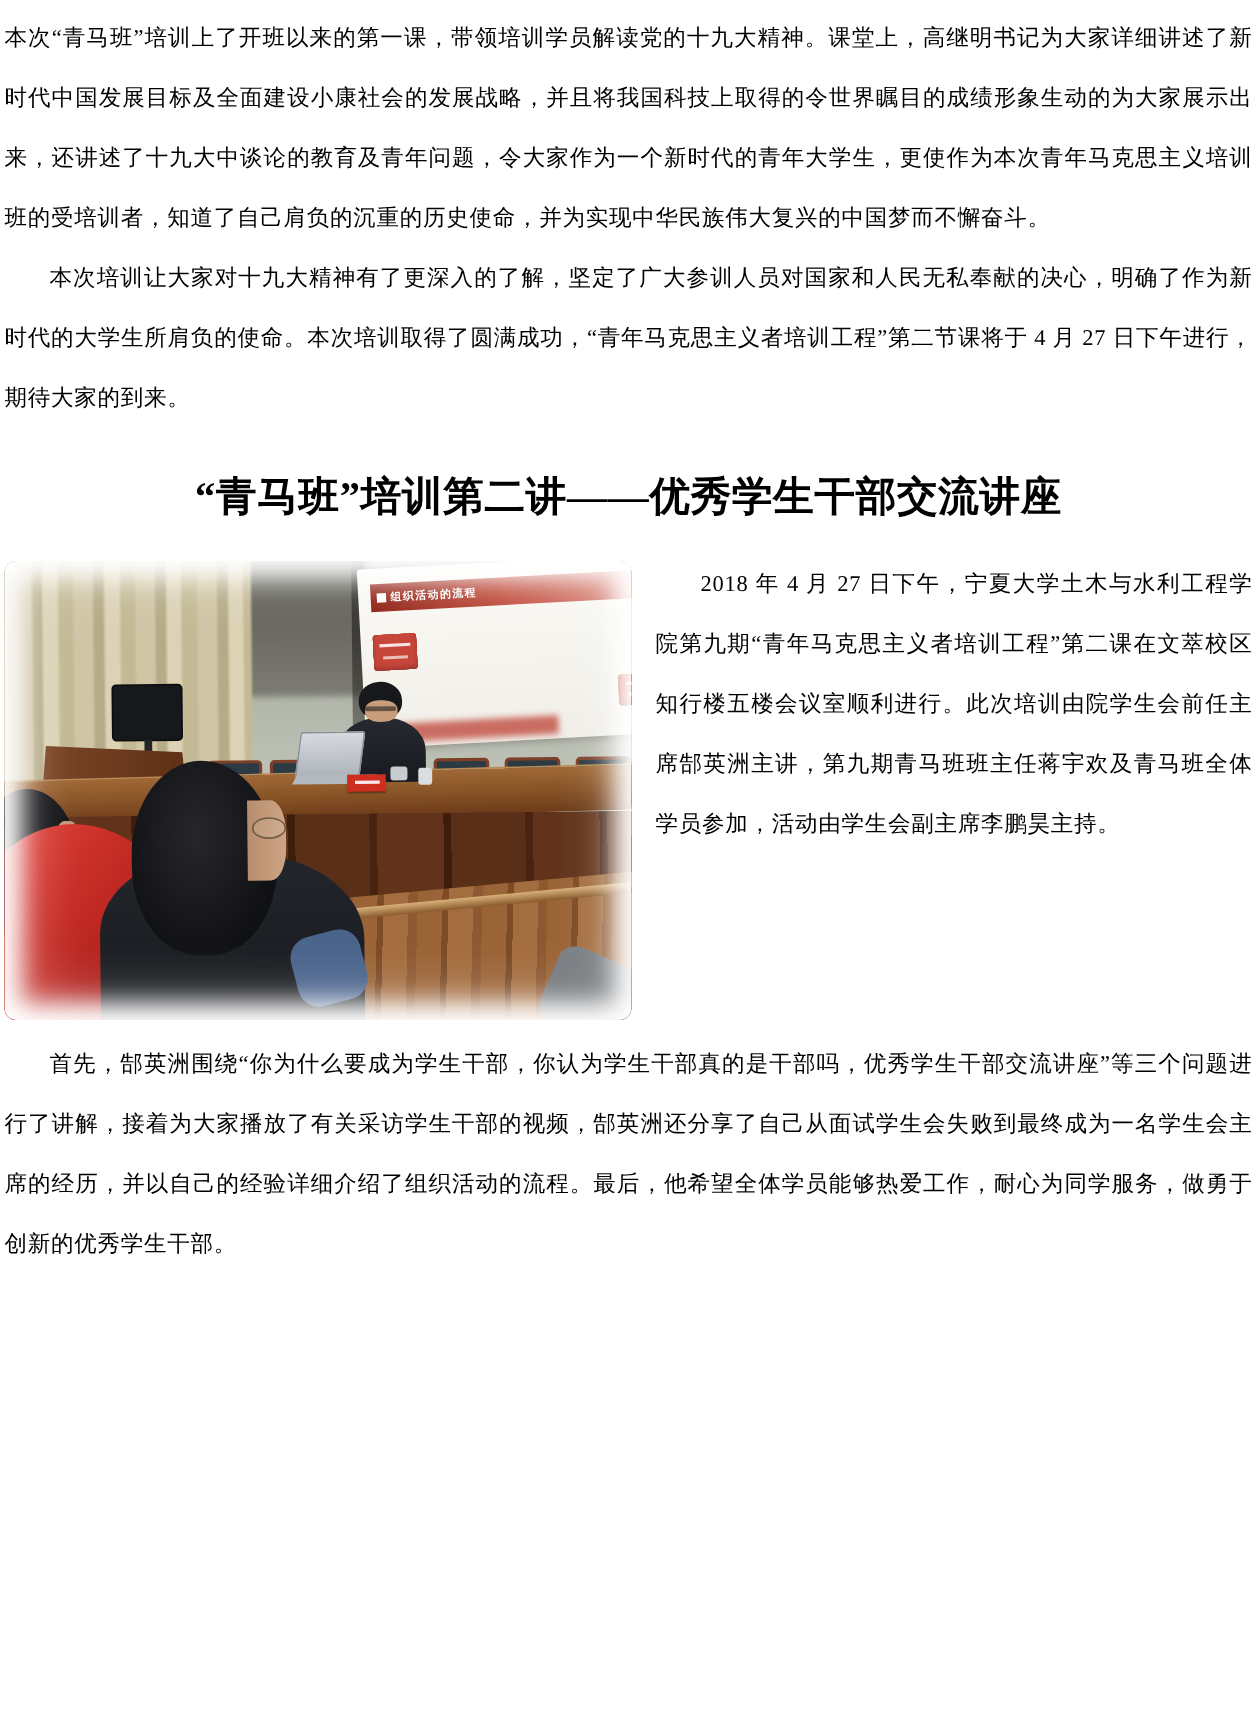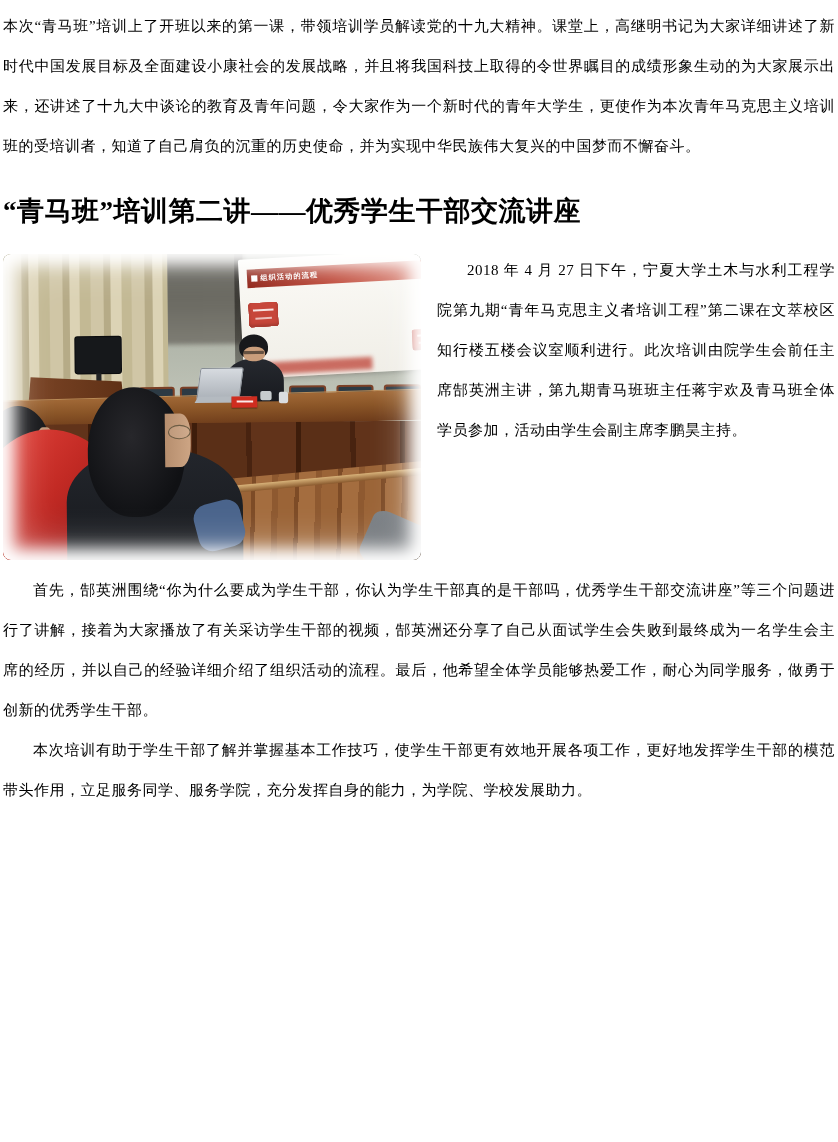--- a/index.html
+++ b/index.html
@@ -8,21 +8,21 @@
     background:#ffffff;color:#000;
     padding:6px 3px 0 3px;
     font-family:"Liberation Serif","DejaVu Serif",serif;
     overflow:hidden;
   }
   .para{margin:0;font-size:15px;line-height:40px;text-align:justify;letter-spacing:.5px;}
   .para.indent{text-indent:2em;}
   .para.clear{clear:both;}
   h1.heading{
     margin:18px 0 12px 0;font-size:27px;line-height:54px;
-    font-weight:bold;letter-spacing:.5px;
+    font-weight:bold;text-align:center;letter-spacing:.5px;
   }
 
   
   .photo-wrap{
     float:left;width:418px;height:306px;margin:4px 16px 10px 0;
     position:relative;overflow:hidden;border-radius:8px;background:#fff;
   }
   .scene{position:absolute;inset:0;transform:rotate(-.6deg) scale(1.03);}
   .scene div{position:absolute;}
 
@@ -109,20 +109,21 @@
   .vignette{position:absolute;inset:0;border-radius:8px;pointer-events:none;
     box-shadow:inset 0 0 16px 10px #ffffff, inset 0 0 40px 8px rgba(255,255,255,.55);}
 </style>
 </head>
 <body>
 
 <main class="doc">
 
   <p class="para">本次“青马班”培训上了开班以来的第一课，带领培训学员解读党的十九大精神。课堂上，高继明书记为大家详细讲述了新时代中国发展目标及全面建设小康社会的发展战略，并且将我国科技上取得的令世界瞩目的成绩形象生动的为大家展示出来，还讲述了十九大中谈论的教育及青年问题，令大家作为一个新时代的青年大学生，更使作为本次青年马克思主义培训班的受培训者，知道了自己肩负的沉重的历史使命，并为实现中华民族伟大复兴的中国梦而不懈奋斗。</p>
 
+  <p class="para indent">本次培训让大家对十九大精神有了更深入的了解，坚定了广大参训人员对国家和人民无私奉献的决心，明确了作为新时代的大学生所肩负的使命。本次培训取得了圆满成功，“青年马克思主义者培训工程”第二节课将于 4 月 27 日下午进行，期待大家的到来。</p>
 
   <h1 class="heading">“青马班”培训第二讲——优秀学生干部交流讲座</h1>
 
   <div class="photo-wrap">
     <div class="scene">
       <div class="ph-wall"></div>
       <div class="ph-wall-dark"></div>
       <div class="ph-curtain"></div>
       <div class="ph-doorline"></div>
 
@@ -189,15 +190,14 @@
       <div class="fg-jeans"></div>
       <div class="fg-gray"></div>
     </div>
     <div class="vignette"></div>
   </div>
 
   <p class="para indent">2018 年 4 月 27 日下午，宁夏大学土木与水利工程学院第九期“青年马克思主义者培训工程”第二课在文萃校区知行楼五楼会议室顺利进行。此次培训由院学生会前任主席郜英洲主讲，第九期青马班班主任蒋宇欢及青马班全体学员参加，活动由学生会副主席李鹏昊主持。</p>
 
   <p class="para indent clear">首先，郜英洲围绕“你为什么要成为学生干部，你认为学生干部真的是干部吗，优秀学生干部交流讲座”等三个问题进行了讲解，接着为大家播放了有关采访学生干部的视频，郜英洲还分享了自己从面试学生会失败到最终成为一名学生会主席的经历，并以自己的经验详细介绍了组织活动的流程。最后，他希望全体学员能够热爱工作，耐心为同学服务，做勇于创新的优秀学生干部。</p>
 
-  <p class="para indent">本次培训有助于学生干部了解并掌握基本工作技巧，使学生干部更有效地开展各项工作，更好地发挥学生干部的模范带头作用，立足服务同学、服务学院，充分发挥自身的能力，为学院、学校发展助力。</p>
 
 </main>
 
 </body></html>

